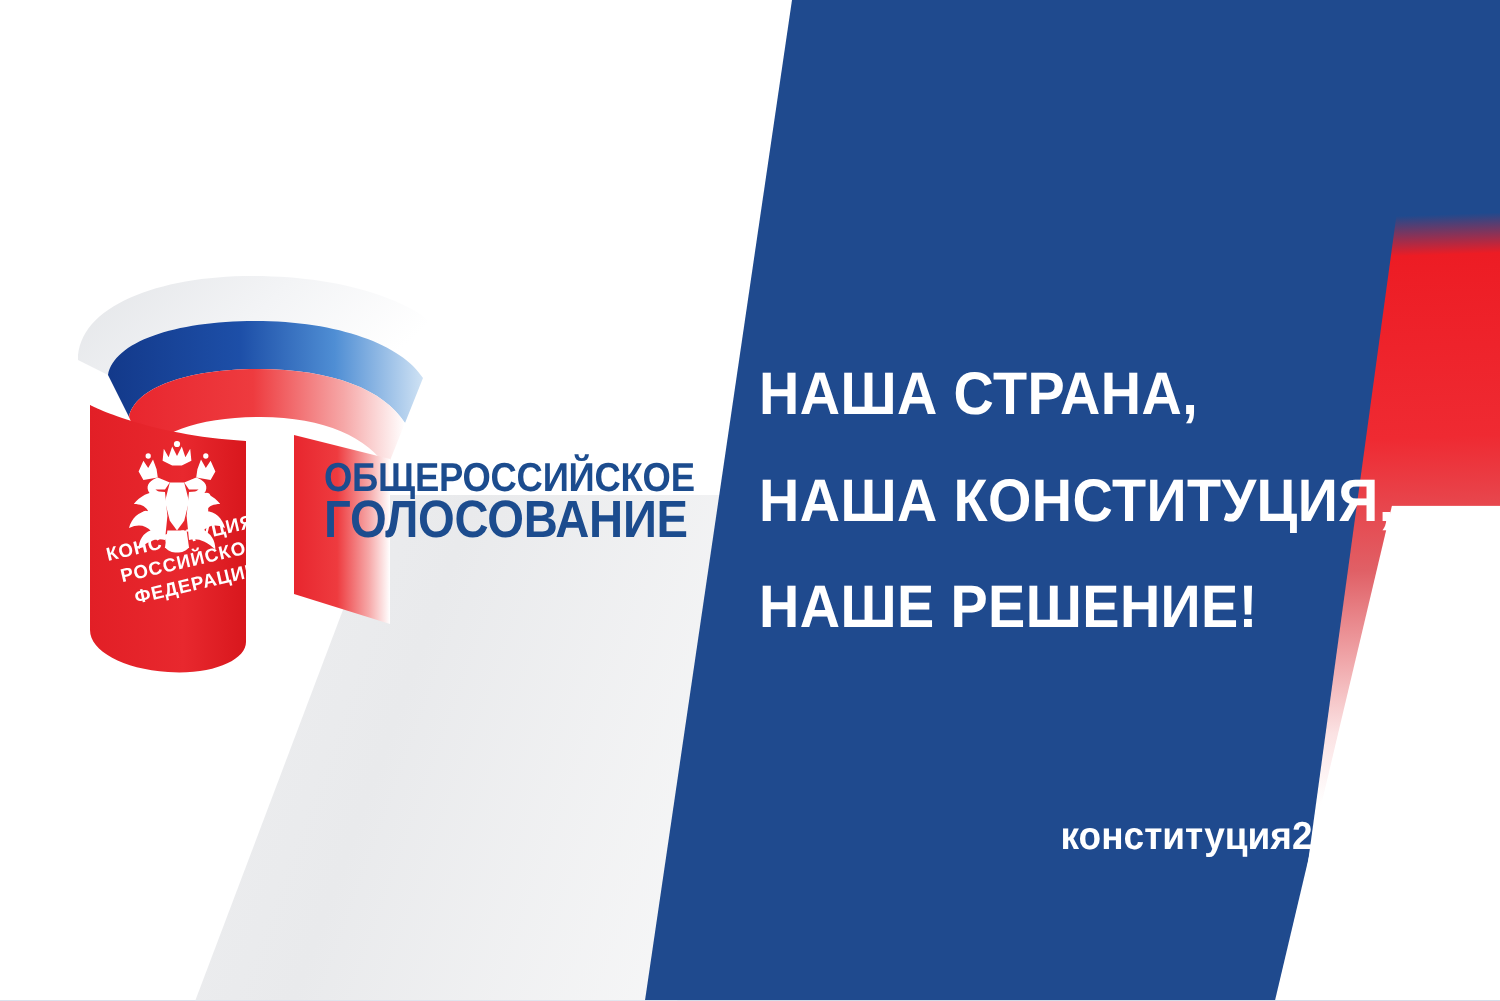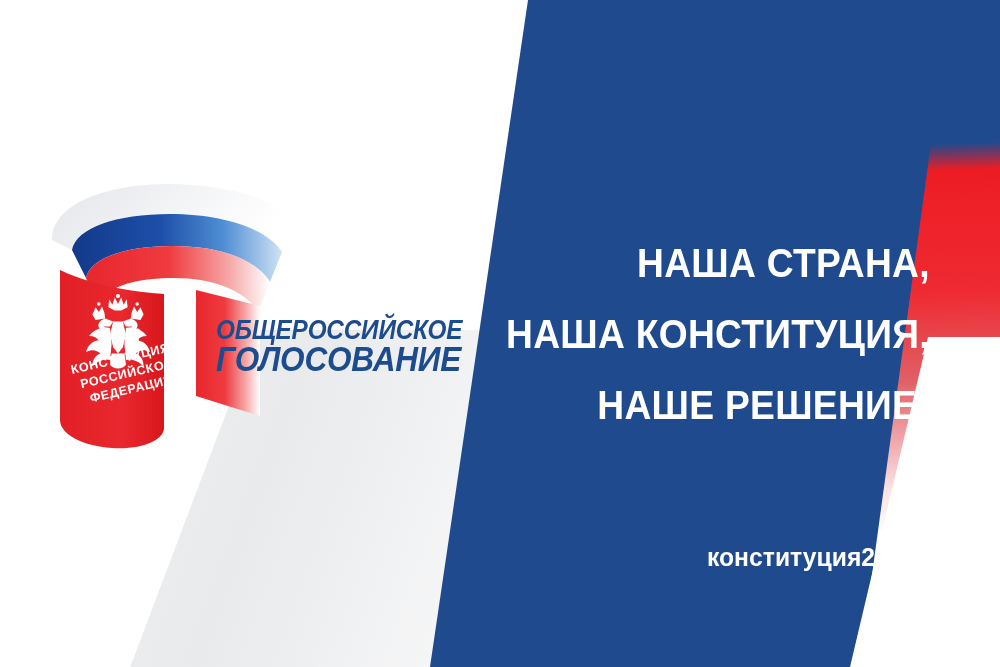--- a/index.html
+++ b/index.html
@@ -93,27 +93,26 @@
     position: absolute;
     left: 0;
     top: 0;
     width: 260px;
     height: 275px;
   }
 
   .logo-wordmark {
     position: absolute;
     left: 170px;
-    top: 140px;
+    top: 128px;
     width: 270px;
     color: #1c4c8e;
     font-weight: bold;
     line-height: 0.92;
     letter-spacing: -0.2px;
-    font-style: italic;
   }
   .logo-wordmark .l1 {
     display: block;
     font-size: 27px;
     transform: scaleX(0.90);
     transform-origin: left center;
     white-space: nowrap;
   }
   .logo-wordmark .l2 {
     display: block;
@@ -124,21 +123,20 @@
   }
 
   
   .headline {
     position: absolute;
     left: 506px;
     top: 243px;
     color: #ffffff;
     font-weight: bold;
     line-height: 1.0;
-    text-align: right;
   }
   .headline .hl {
     display: block;
     font-size: 40px;
     transform: scaleX(0.93);
     transform-origin: left center;
     white-space: nowrap;
     margin-bottom: 31px;
     letter-spacing: 0.3px;
   }

